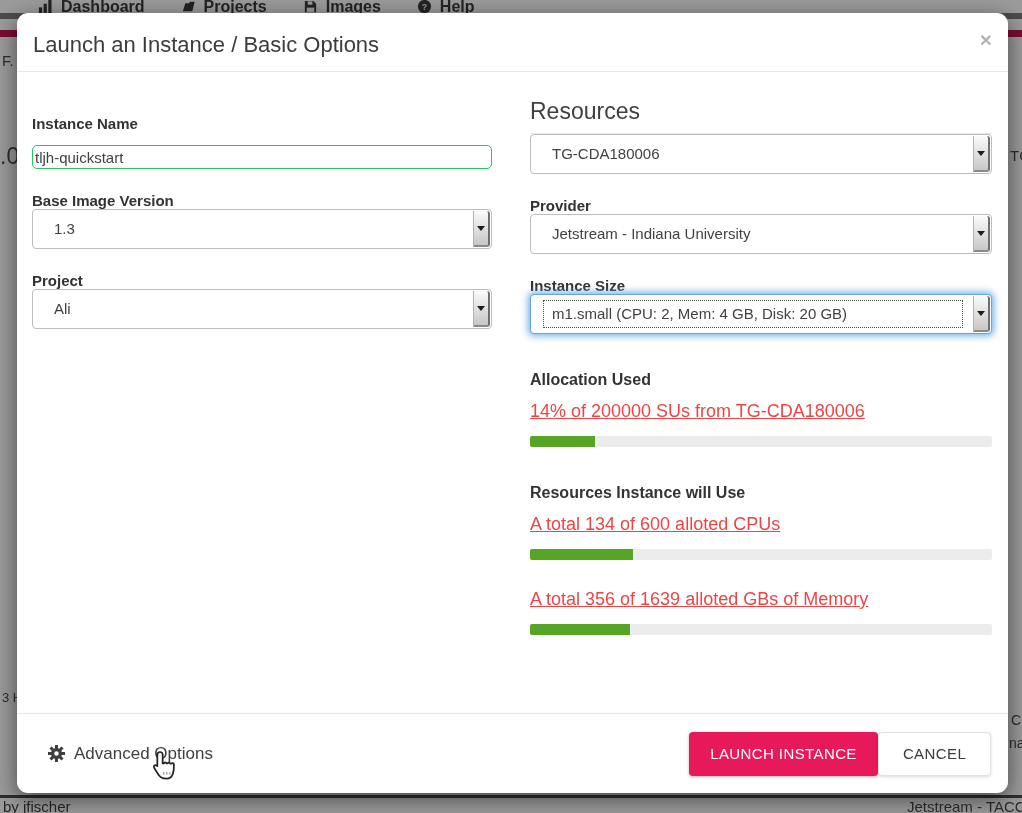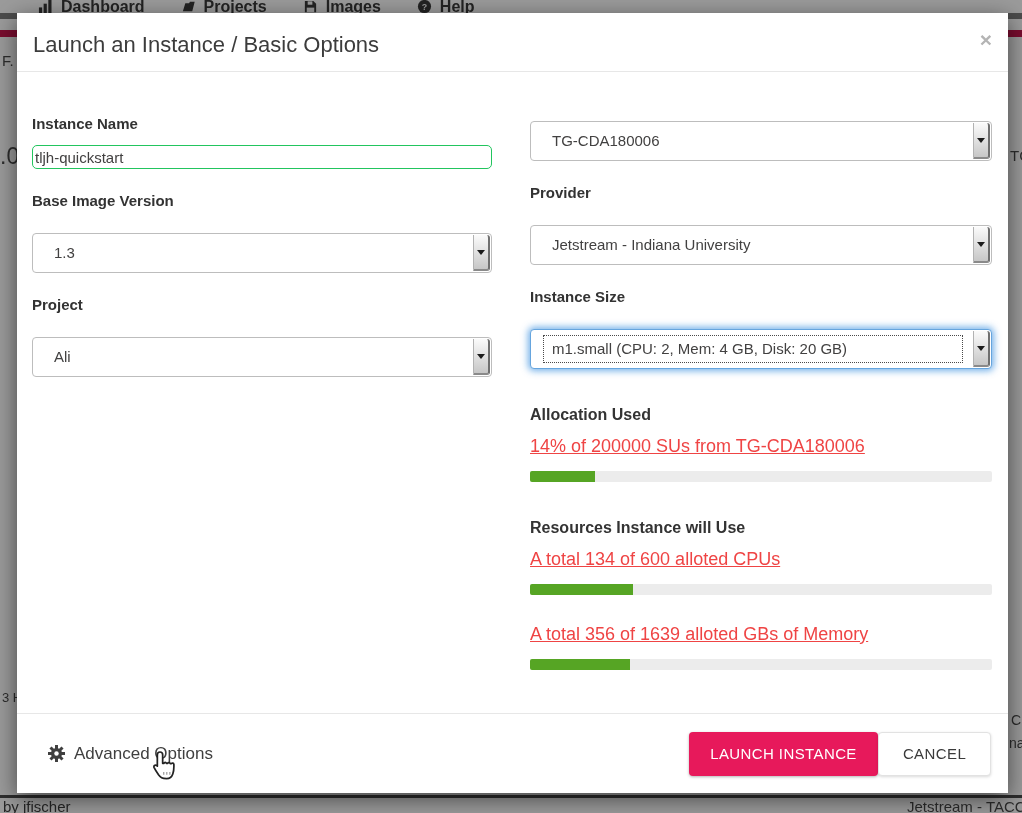--- a/index.html
+++ b/index.html
@@ -22,38 +22,38 @@
   .frag-right-top   { left:1010px; top:147px; font-size:15px; }
   .frag-left-small  { left:2px;  top:690px; font-size:13px; }
   .frag-right-c     { left:1011px; top:712px; font-size:14px; }
   .frag-right-na    { left:1009px; top:735px; font-size:14px; }
   .bottom-line { position:absolute; top:795px; left:0; right:0; height:3px; background:#2e2e2e; z-index:1; }
   .frag-bottom-left  { left:3px;   top:798px; font-size:15px; color:#262626; }
   .frag-bottom-right { left:907px; top:798px; font-size:15px; color:#2c2c2c; }
 
   
   .modal { position:absolute; left:17px; top:13px; width:991px; height:780px; background:#fff;
-           border-radius:0; box-shadow:0 6px 22px rgba(0,0,0,.55); z-index:10; }
+           border-radius:11px; box-shadow:0 6px 22px rgba(0,0,0,.55); z-index:10; }
   .modal-header { position:relative; height:59px; border-bottom:1px solid #e7e7e7; }
   .modal-title { position:absolute; left:16px; top:19px; font-size:22px; color:#3c3c3c; }
   .modal-close { position:absolute; right:16px; top:16px; font-size:21px; font-weight:700;
                  color:#b4b4b4; cursor:default; line-height:1; }
 
   .col { position:absolute; top:84px; }
   .col-left  { left:15px;  width:460px; }
   .col-right { left:513px; width:462px; }
 
   .section-heading { font-size:23px; font-weight:400; color:#404040; line-height:28px;
                      padding-bottom:8px; border-bottom:1px solid #e8e8e8; }
   .field-label { margin-top:18px; font-size:15px; font-weight:700; color:#333; line-height:17px; }
   .field-label.gap { margin-top:23px; }
   .text-input { margin-top:13px; width:100%; height:24px; border:1px solid #22c55e; border-radius:5px;
                 padding:0 2px; font-size:15px; color:#424141; font-family:"Liberation Sans",sans-serif;
                 background:#fff; outline:none; display:block; }
-  .select { position:relative; margin-top:24px; width:100%; height:40px; background:#fff;
+  .select { position:relative; margin-top:0; width:100%; height:40px; background:#fff;
             border:1px solid #bdbdbd; border-radius:4px; display:flex; align-items:center;
             padding:0 30px 0 14px; cursor:default; }
   .sel-value { flex:1; font-size:15px; color:#424141; line-height:24px; padding-left:7px;
                white-space:nowrap; overflow:hidden; }
   .select.focused { border-color:#66a5de; box-shadow:0 0 7px 2px rgba(82,158,227,.8); }
   .select.focused .sel-value { outline:1px dotted #4a4a4a; outline-offset:1px; }
   .dropbtn { position:absolute; top:1px; right:1px; bottom:1px; width:17px;
              background:linear-gradient(180deg,#fbfbfb,#c7c7c7); border-left:1px solid #b2b2b2;
              border-right:2px solid #6f6f6f; border-bottom:2px solid #8a8a8a;
              border-radius:0 3px 3px 0; display:flex; align-items:center; justify-content:center; }
@@ -155,20 +155,21 @@
     <div class="field-label gap">Project</div>
     <div class="select">
       <span class="sel-value">Ali</span>
       <span class="dropbtn">
           <span class="tri"></span>
         </span>
     </div>
   </div>
 
   <div class="col col-right">
+    <div class="section-heading">Resources</div>
 
     <div class="select">
       <span class="sel-value">TG-CDA180006</span>
       <span class="dropbtn">
           <span class="tri"></span>
         </span>
     </div>
 
     <div class="field-label gap">Provider</div>
     <div class="select">

